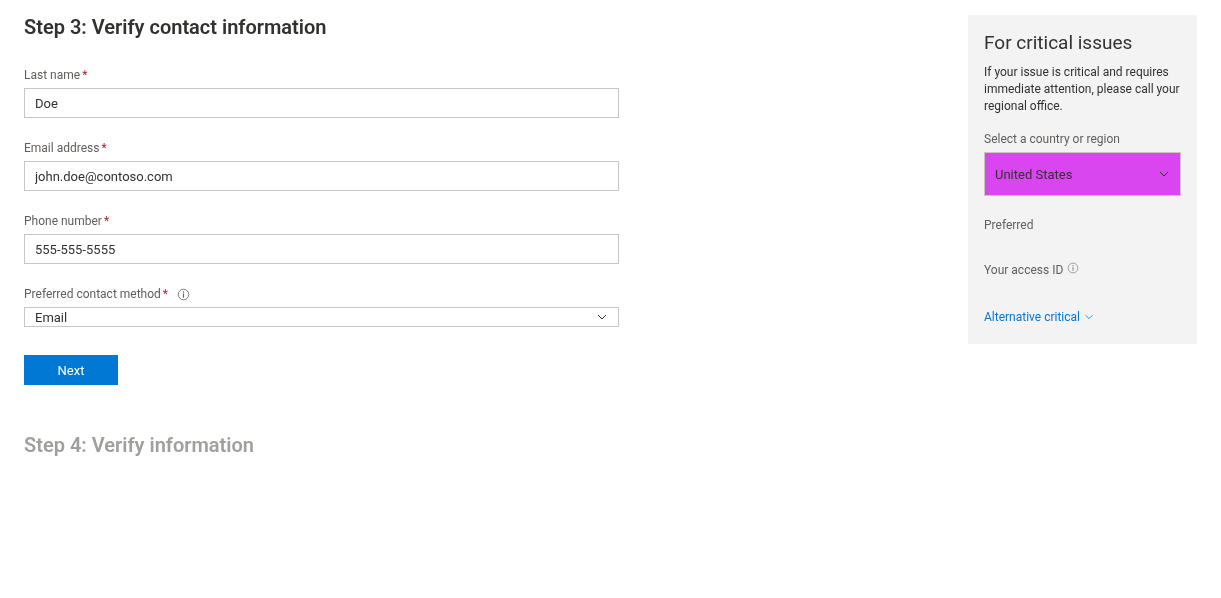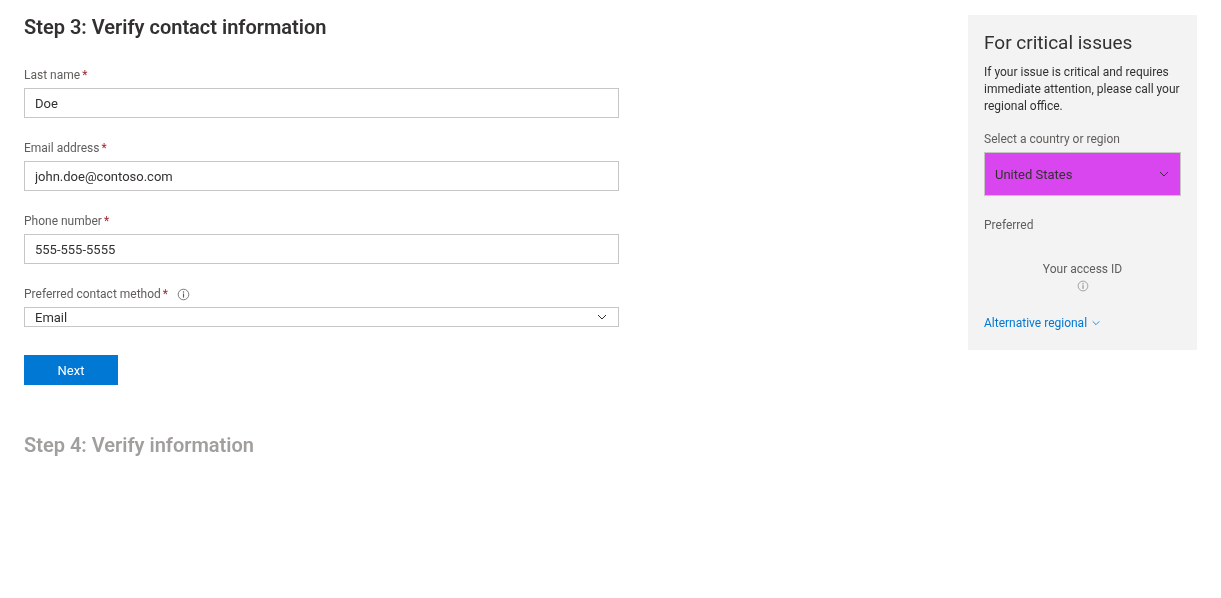--- a/index.html
+++ b/index.html
@@ -127,25 +127,24 @@
     margin-bottom: 22px;
   }
   .panel-section-label {
     font-size: 12px;
     color: #605e5c;
     margin-bottom: 30px;
   }
   .access-row {
     font-size: 12px;
     color: #605e5c;
-    margin-bottom: 20px;
+    margin-bottom: 32px;
     display: flex;
     align-items: center;
     gap: 4px;
-    flex-direction: column;
   }
   .link-row {
     font-size: 12px;
     color: #0078d4;
     cursor: pointer;
     display: inline-flex;
     align-items: center;
     gap: 4px;
   }
   .chev-sm svg { display:block; }
@@ -229,21 +228,21 @@
       <span>
         <svg width="12" height="12" viewBox="0 0 16 16">
             <circle cx="8" cy="8" r="6.5" fill="none" stroke="#8a8886" stroke-width="1"></circle>
             <circle cx="8" cy="5" r="0.9" fill="#8a8886"></circle>
             <rect x="7.3" y="6.8" width="1.4" height="5" fill="#8a8886"></rect>
           </svg>
       </span>
     </div>
 
     <div class="link-row">
-      <span>Alternative regional</span>
+      <span>Alternative critical</span>
       <span class="chev-sm">
         <svg width="10" height="10" viewBox="0 0 12 12">
             <path d="M2 4 L6 8 L10 4" fill="none" stroke="#0078d4" stroke-width="1"></path>
           </svg>
       </span>
     </div>
   </aside>
 
 </div>
 

